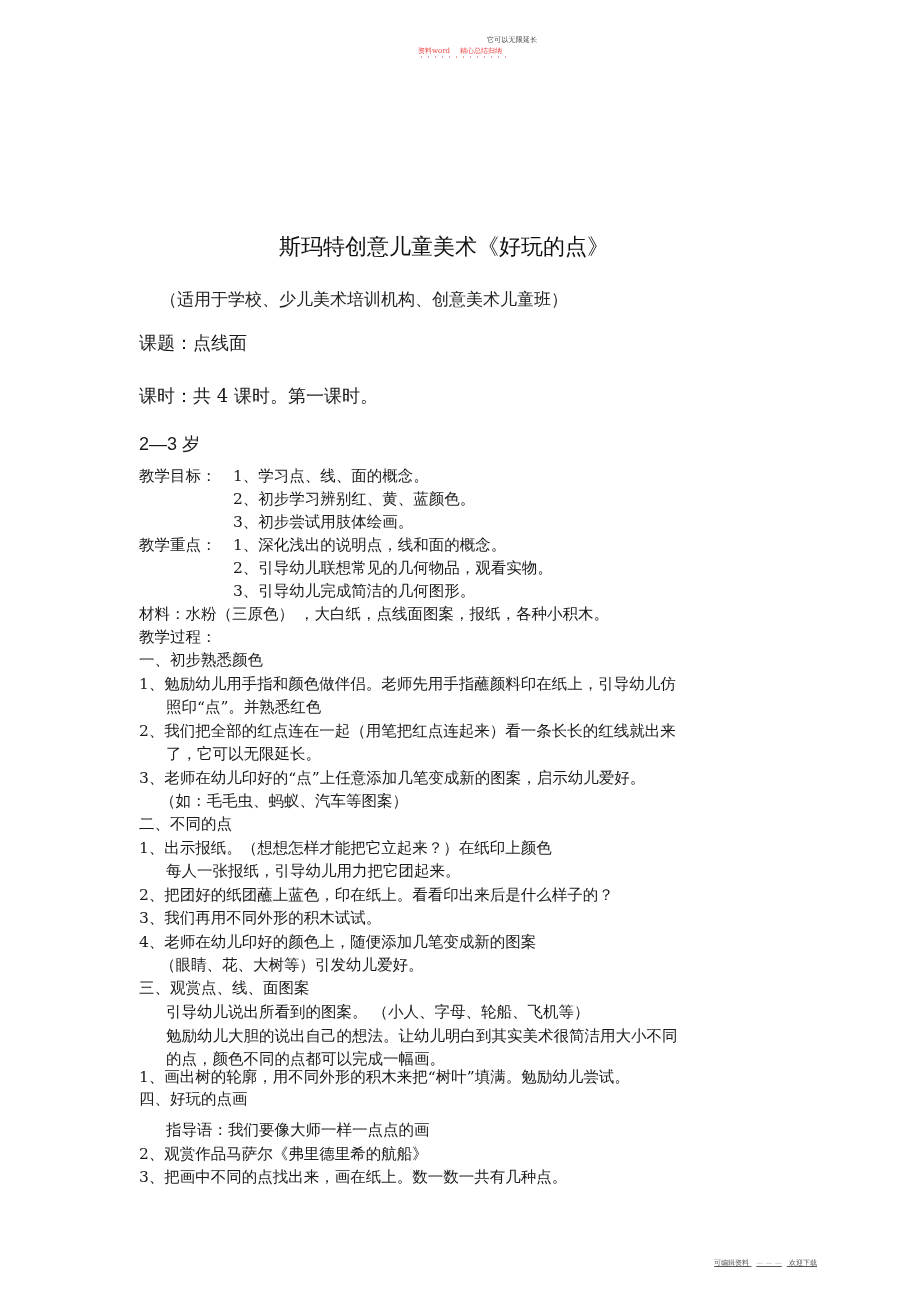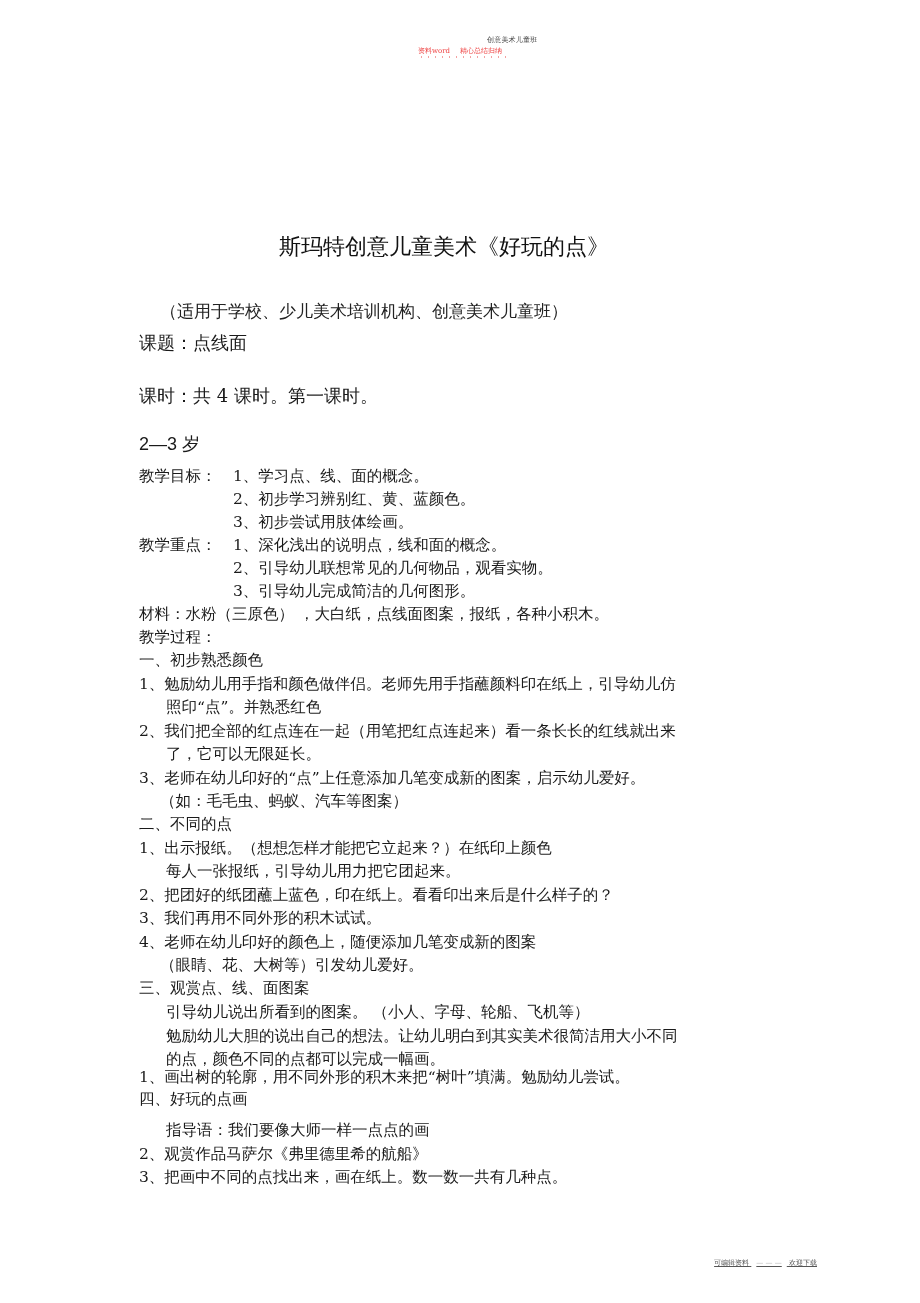--- a/index.html
+++ b/index.html
@@ -20,38 +20,38 @@
     .hdr-dots {
       position: absolute; left: 418px; top: 56px; width: 88px; height: 2px;
       background-image: radial-gradient(circle, #f4a0a0 0.8px, transparent 1px);
       background-size: 7px 2px;
     }
     .title {
       position: absolute; left: 0; width: 888px; top: 232px;
       text-align: center; font-size: 22px; color: #111;
     }
     .subtitle {
-      position: absolute; left: 0; width: 728px; top: 300px;
+      position: absolute; left: 0; width: 728px; top: 288px;
       text-align: center; font-size: 17px; color: #222;
     }
     .line {
       position: absolute; left: 139px; font-size: 15.5px; white-space: nowrap; color: #1a1a1a;
     }
     .big { font-size: 18px; }
     .num { font-family: "Liberation Sans", "DejaVu Sans", sans-serif; }
     .footer {
       position: absolute; left: 0; width: 817px; top: 1258px;
       text-align: right; font-size: 7px; color: #555; text-decoration: underline;
     }
     .footer .dash { color: #aaa; margin: 0 5px; }
   </style>
 </head>
 <body>
 
-<div class="hdr-top">创意美术儿童班</div>
+<div class="hdr-top">它可以无限延长</div>
 <div class="hdr-red">
   <span>资料word</span><span class="gap"></span><span>精心总结归纳</span>
 </div>
 <div class="hdr-dots"></div>
 
 <div class="title">斯玛特创意儿童美术《好玩的点》</div>
 <div class="subtitle">（适用于学校、少儿美术培训机构、创意美术儿童班）</div>
 
 <div class="line big" style="top:331px;">课题：点线面</div>
 <div class="line big" style="top:384px;">课时：共 4 课时。第一课时。</div>

